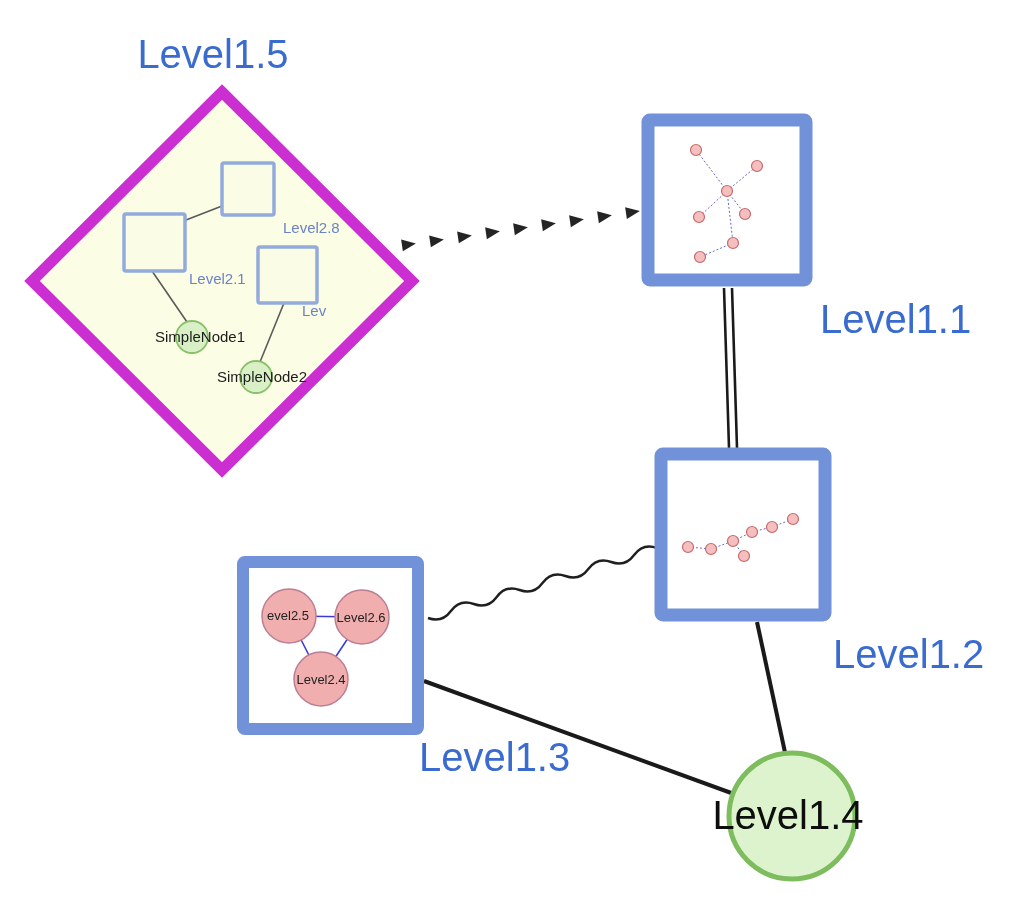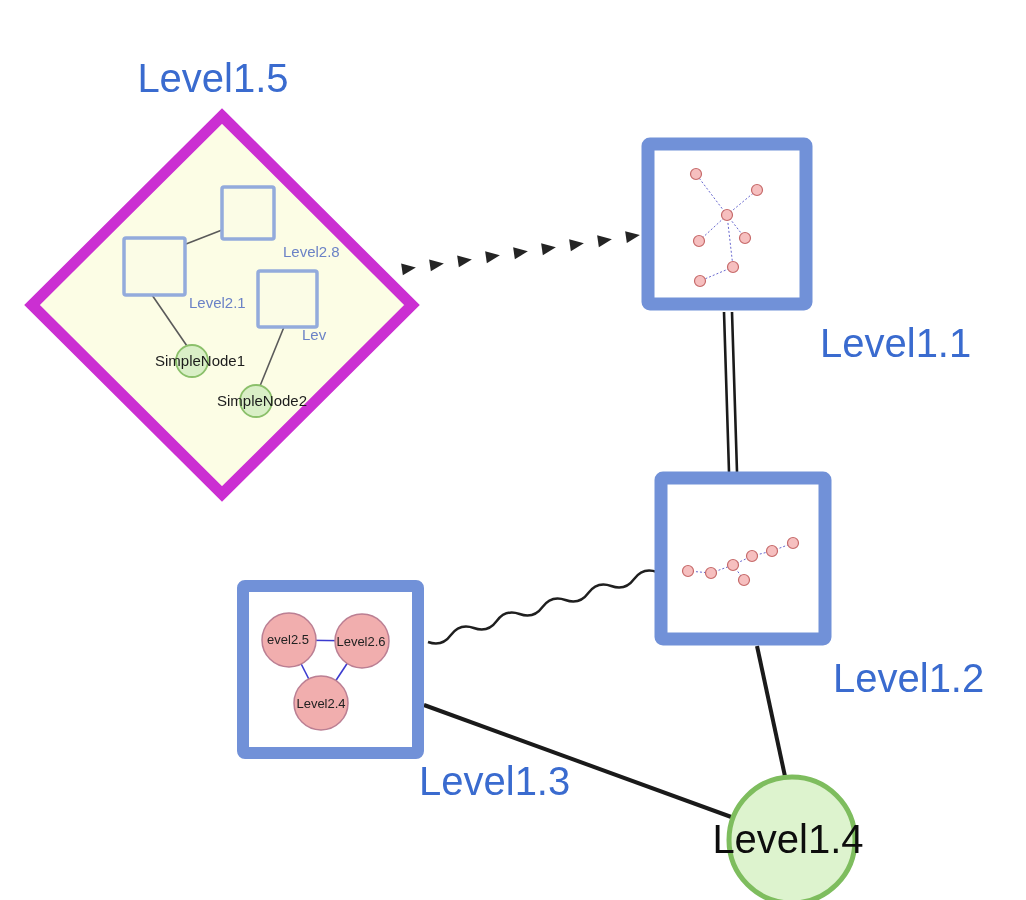--- a/index.html
+++ b/index.html
@@ -8,21 +8,20 @@
     background: #ffffff;
     width: 1026px;
     height: 900px;
     overflow: hidden;
     font-family: "Liberation Sans", sans-serif;
   }
   .canvas-wrap {
     position: relative;
     width: 1026px;
     height: 860px;
-    margin-top: 24px;
   }
   svg { display: block; }
   text { user-select: none; }
   .lvl1-label {
     font-size: 40px;
     fill: #3a6bcf;
   }
   .lvl2-label {
     font-size: 15px;
     fill: #6b82c6;

